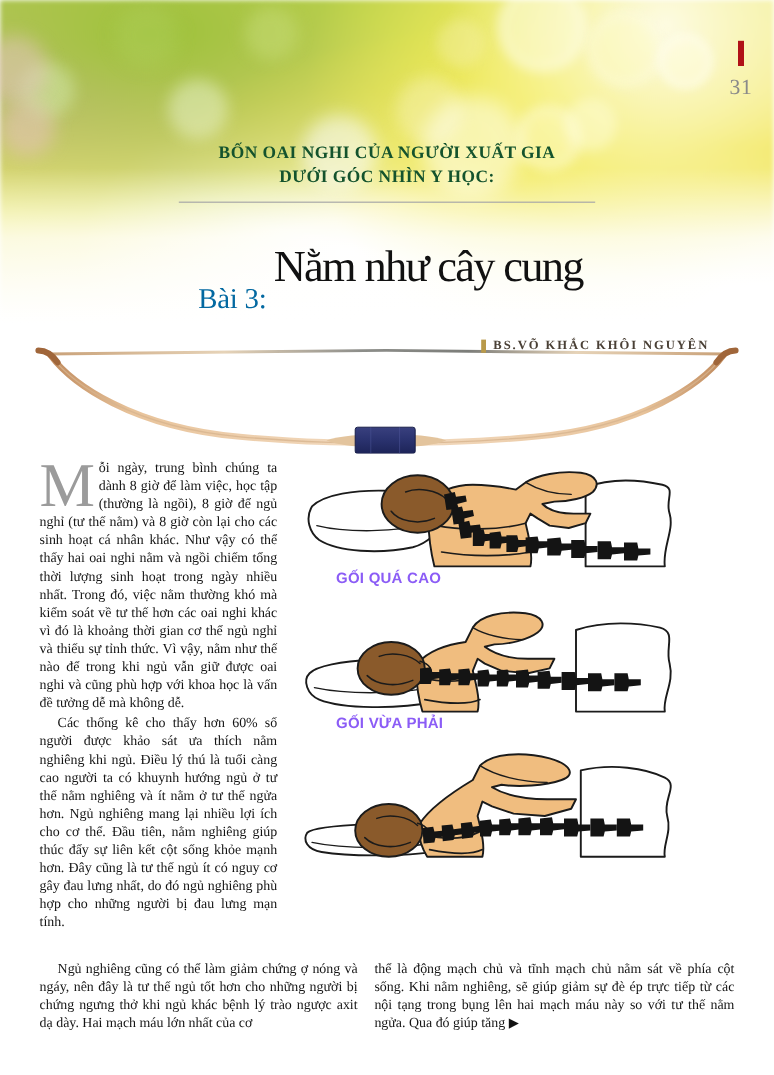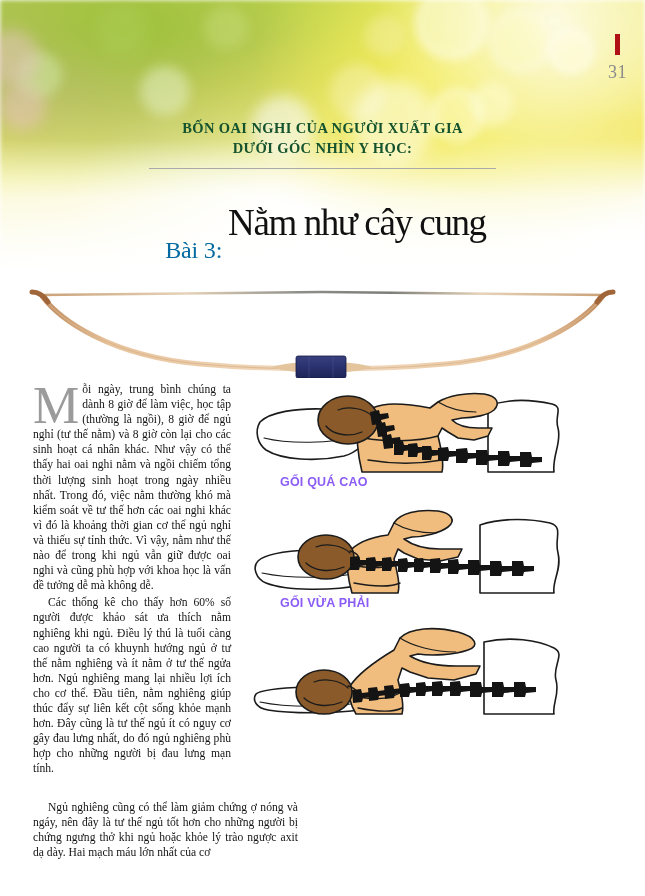--- a/index.html
+++ b/index.html
@@ -255,20 +255,24 @@
 
 <div class="masthead">
   <div class="kicker">
     <span class="k-line">BỐN OAI NGHI CỦA NGƯỜI XUẤT GIA</span>
     <span class="k-line">DƯỚI GÓC NHÌN Y HỌC:</span>
   </div>
   <div class="rule"></div>
   <div class="title-row">
     <div class="bai-label">Bài 3:</div>
     <h1 class="headline">Nằm như cây cung</h1>
+  </div>
+  <div class="byline">
+    <div class="byline-bar"></div>
+    <div class="byline-text">BS.VÕ KHẮC KHÔI NGUYÊN</div>
   </div>
 </div>
 
 <div class="bow-wrap">
   <svg width="645" height="110" viewBox="0 0 645 110">
     <defs>
       <linearGradient id="limbGrad" x1="0" y1="0" x2="1" y2="0">
         <stop offset="0%" stop-color="#c08b5e"></stop>
         <stop offset="12%" stop-color="#e8c39a"></stop>
         <stop offset="50%" stop-color="#f3dcc2"></stop>
@@ -423,16 +427,19 @@
           <path d="M198 58 l10 -1 l1 5 l9 0 l0 5 l-9 1 l-1 4 l-10 0 Z"></path>
           <path d="M218 58 l11 0 l1 5 l10 0 l0 5 l-10 1 l-1 4 l-11 0 Z"></path>
           <path d="M240 58 l11 0 l1 5 l10 0 l0 5 l-10 1 l-1 4 l-11 0 Z"></path>
           <path d="M262 58 l11 0 l1 5 l10 0 l0 5 l-10 1 l-1 4 l-11 0 Z"></path>
         </g>
       </svg>
     </div>
   </div>
 
   <div class="bottom-left">
-    <p class="bodytext" style="text-indent:15px;">Ngủ nghiêng cũng có thể làm giảm chứng ợ nóng và ngáy, nên đây là tư thế ngủ tốt hơn cho những người bị chứng ngưng thở khi ngủ hoặc khỏe lý trào ngược axit dạ dày. Hai mạch máu lớn nhất của cơ</p>
+    <p class="bodytext" style="text-indent:15px;">Ngủ nghiêng cũng có thể làm giảm chứng ợ nóng và ngáy, nên đây là tư thế ngủ tốt hơn cho những người bị chứng ngưng thở khi ngủ khác bệnh lý trào ngược axit dạ dày. Hai mạch máu lớn nhất của cơ</p>
+  </div>
+  <div class="bottom-right">
+    <p class="bodytext"><span>thể là động mạch chủ và tĩnh mạch chủ nằm sát về phía cột sống. Khi nằm nghiêng, sẽ giúp giảm sự đè ép trực tiếp từ các nội tạng trong bụng lên hai mạch máu này so với tư thế nằm ngửa. Qua đó giúp tăng</span><span class="cont-arrow">▶</span></p>
   </div>
 
 </div>
 
 </body></html>

